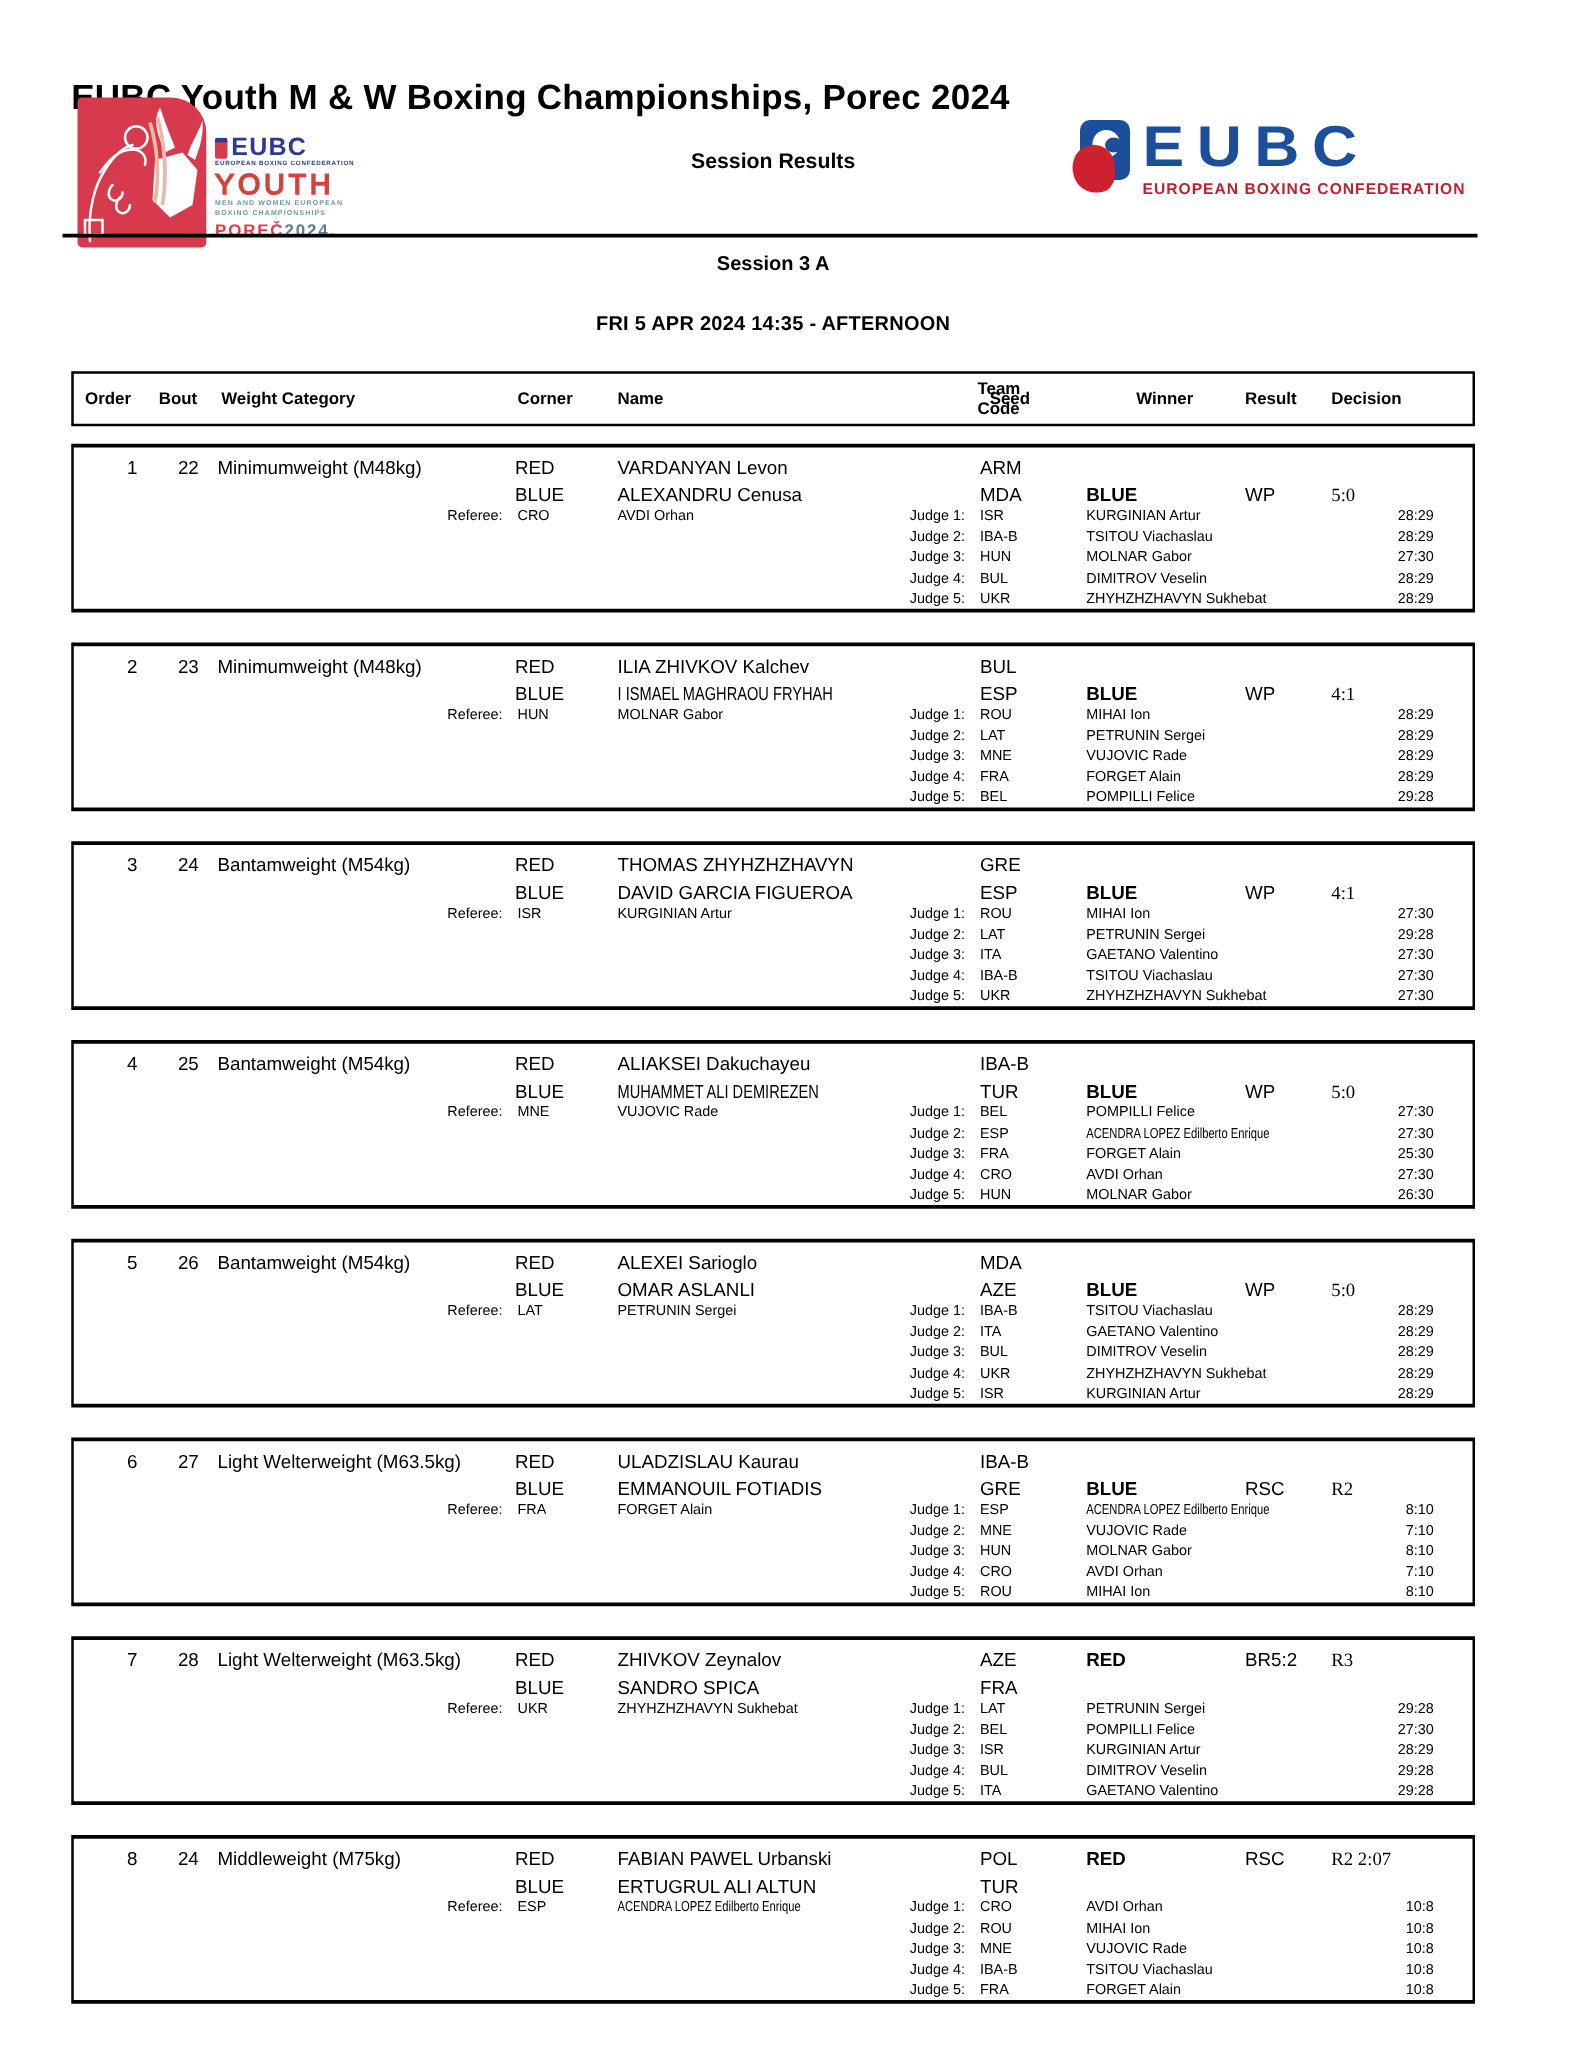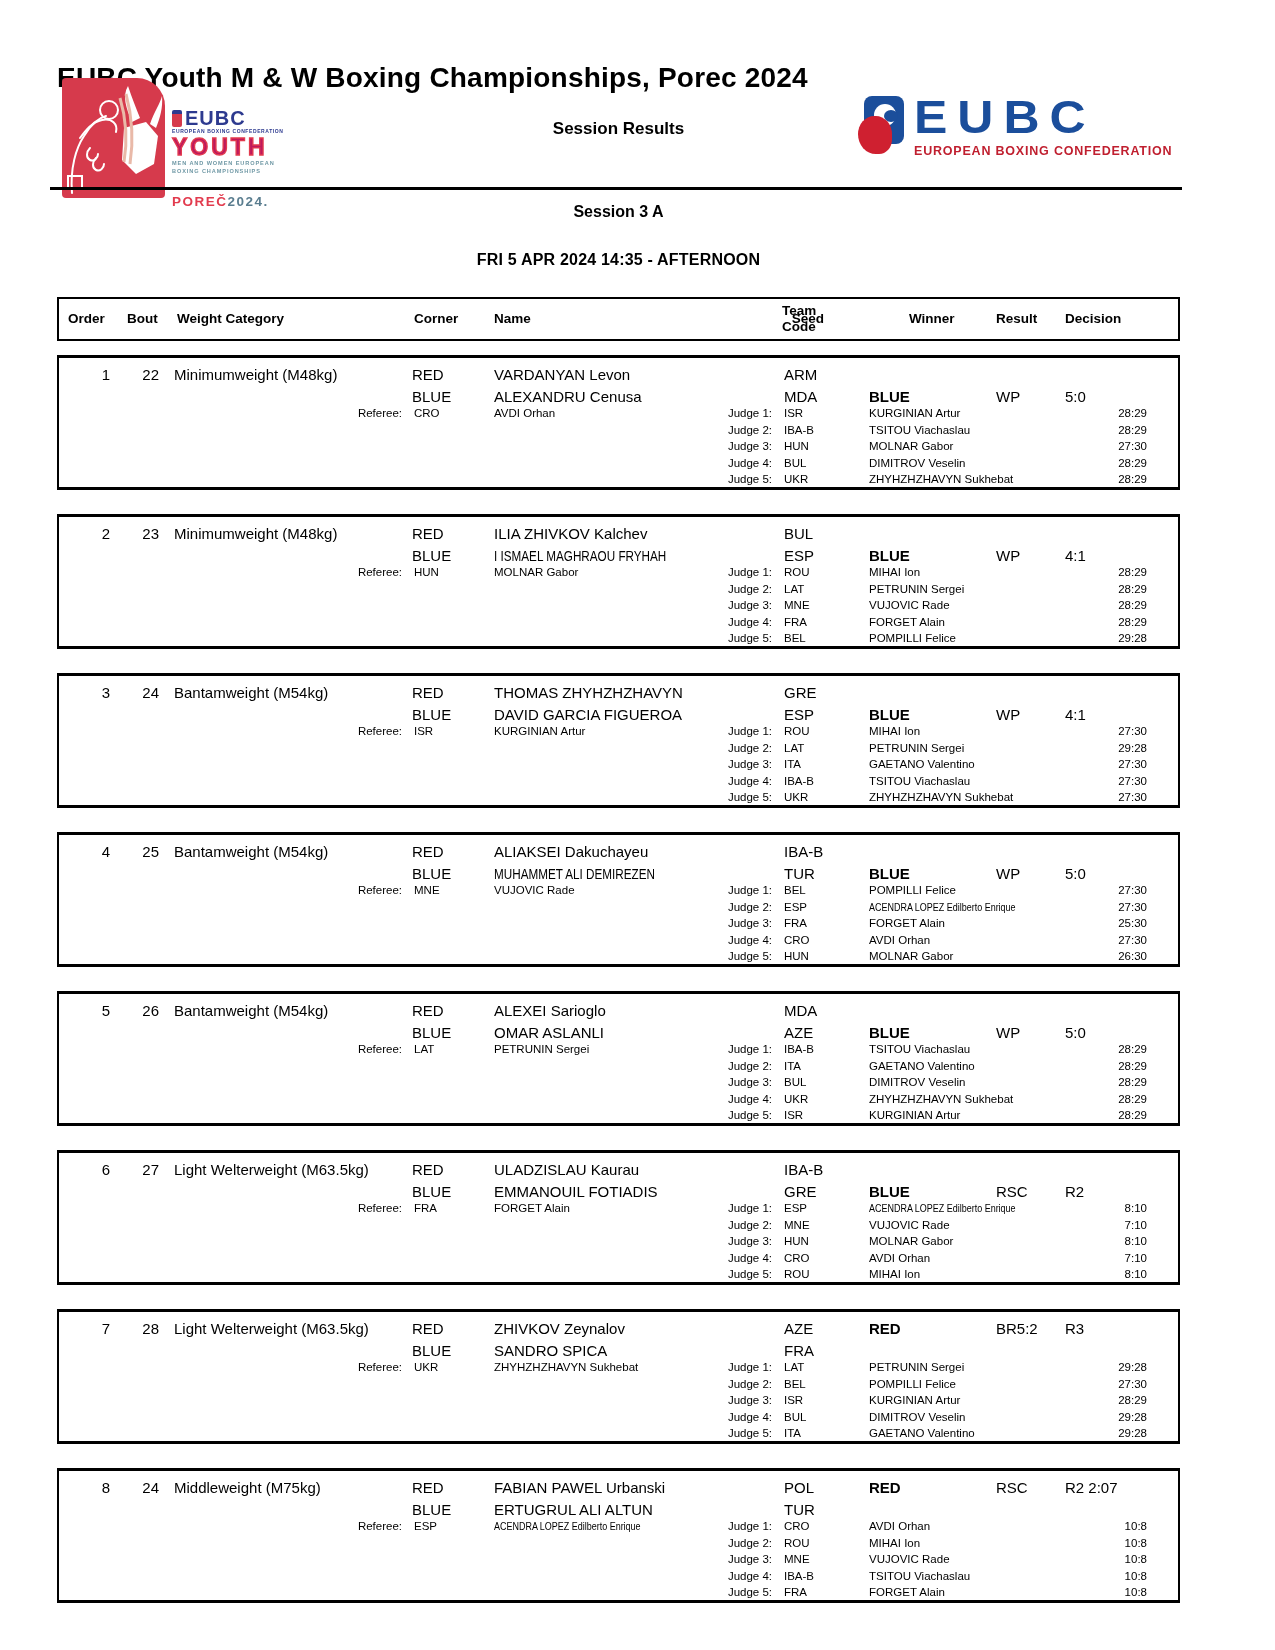--- a/index.html
+++ b/index.html
@@ -14,24 +14,24 @@
   .header-rule{position:absolute;left:50px;top:187px;width:1132px;height:3px;background:#000;}
 
   
   .llogo-box{position:absolute;left:62px;top:78px;width:103px;height:120px;
              background:#d63a4c;border-radius:4px 28px 4px 4px;}
   .llogo-text{position:absolute;left:172px;top:108px;width:150px;line-height:1;}
   .llogo-eubc-row{display:flex;align-items:center;gap:3px;}
   .llogo-mini-icon{width:10px;height:13px;background:#d63a4c;border-top:4px solid #2d3a8f;border-radius:2px;}
   .llogo-eubc{font-size:20px;font-weight:bold;color:#2d3a8f;letter-spacing:1px;}
   .llogo-eubc-sub{font-size:5px;font-weight:bold;color:#2d3a8f;letter-spacing:0.6px;margin-top:1px;white-space:nowrap;}
-  .llogo-youth{font-size:23px;font-weight:bold;color:#be185d;-webkit-text-stroke:1.3px #e23b4e;
+  .llogo-youth{font-size:23px;font-weight:normal;color:#a16207;-webkit-text-stroke:1.3px #e23b4e;
                letter-spacing:3px;margin-top:2px;}
   .llogo-tiny{font-size:5.6px;font-weight:bold;color:#6f98a5;letter-spacing:0.9px;margin-top:2px;white-space:nowrap;}
-  .llogo-porec{margin-top:21px;font-size:13.5px;font-weight:bold;letter-spacing:1.5px;white-space:nowrap;}
+  .llogo-porec{margin-top:4px;font-size:13.5px;font-weight:bold;letter-spacing:1.5px;white-space:nowrap;}
   .llogo-porec .p1{color:#e23b4e;}
   .llogo-porec .p2{color:#5a7d8f;}
 
   
   .rlogo{position:absolute;left:858px;top:96px;display:flex;align-items:flex-start;gap:8px;}
   .rlogo-icon{width:48px;height:60px;position:relative;}
   .rlogo-icon .sq{position:absolute;left:6px;top:0;width:40px;height:48px;background:#1b4e9b;border-radius:8px;}
   .rlogo-icon .cut{position:absolute;left:16px;top:8px;width:22px;height:22px;background:#fff;border-radius:50%;}
   .rlogo-icon .cut2{position:absolute;left:26px;top:14px;width:14px;height:12px;background:#1b4e9b;border-radius:50%;}
   .rlogo-icon .glove{position:absolute;left:0;top:20px;width:34px;height:38px;background:#cf2030;
@@ -65,21 +65,21 @@
   .row1{top:7px;}  .row2{top:29px;}
   .main{font-size:15px;height:20px;line-height:20px;}
   .co-order{left:3px;width:48px;text-align:right;}
   .co-bout{left:55px;width:45px;text-align:right;}
   .co-weight{left:115px;}
   .co-corner{left:353px;}
   .co-name{left:435px;}
   .co-team{left:725px;}
   .co-winner{left:810px;font-weight:bold;}
   .co-result{left:937px;}
-  .co-decision{left:1006px;}
+  .co-decision{left:1006px;font-family:Liberation Serif, serif;}
 
   .off{font-size:11.5px;height:16.6px;line-height:16.6px;}
   .ref-label{left:233px;width:110px;text-align:right;top:47px;}
   .ref-team{left:355px;top:47px;}
   .ref-name{left:435px;top:47px;}
 
   .judge-rows{position:absolute;left:0;top:47px;right:0;}
   .judge-row{position:relative;height:16.6px;}
   .jr{position:absolute;white-space:nowrap;font-size:11.5px;height:16.6px;line-height:16.6px;}
   .j-label{left:603px;width:110px;text-align:right;}

